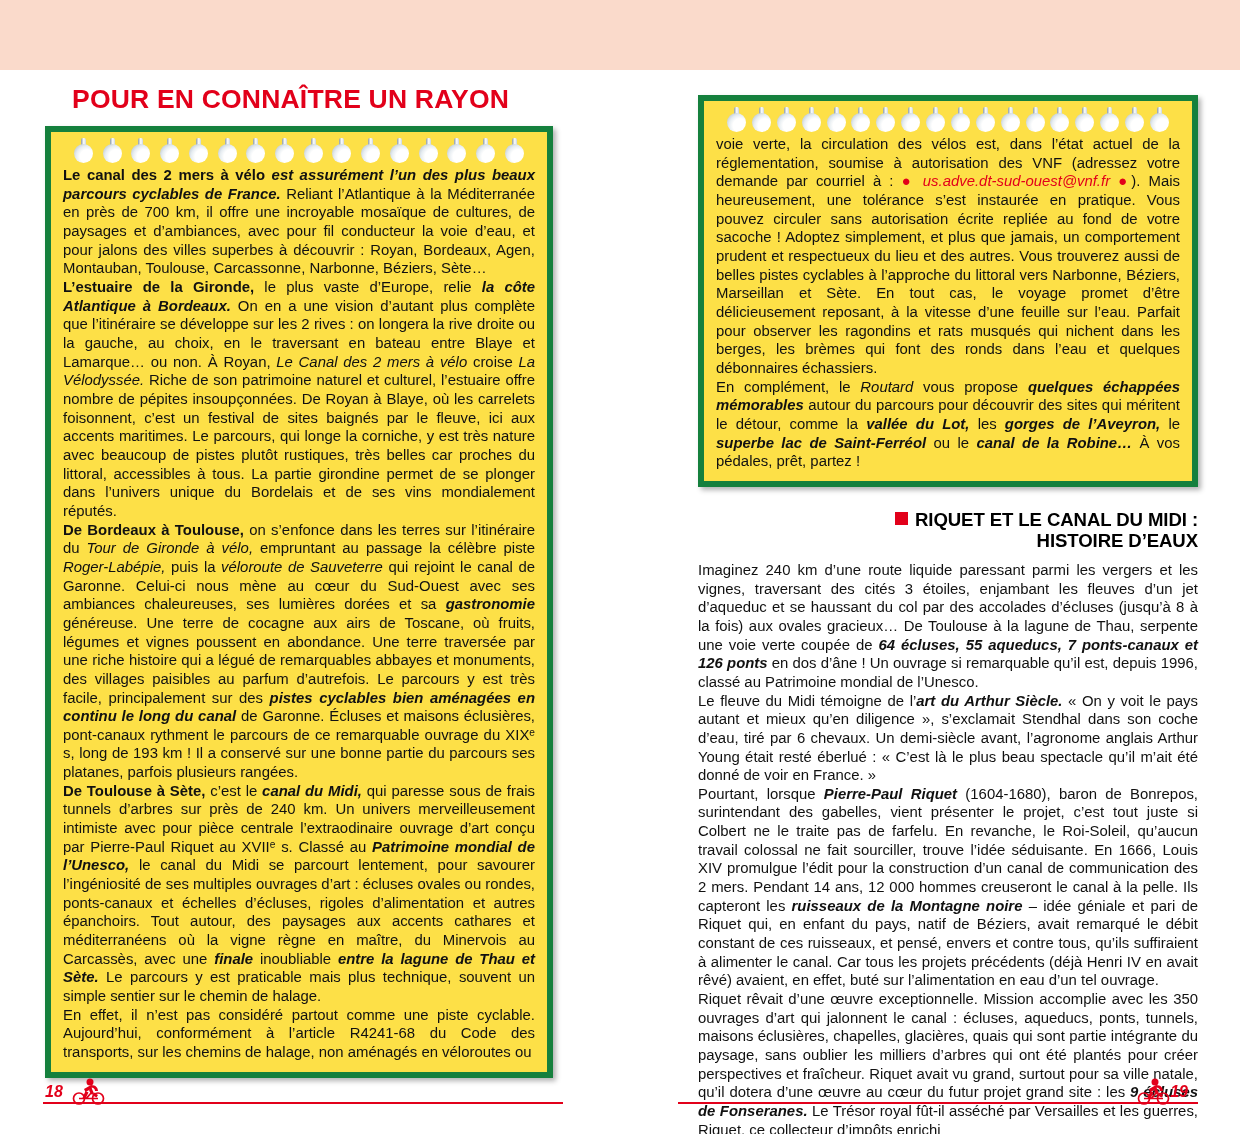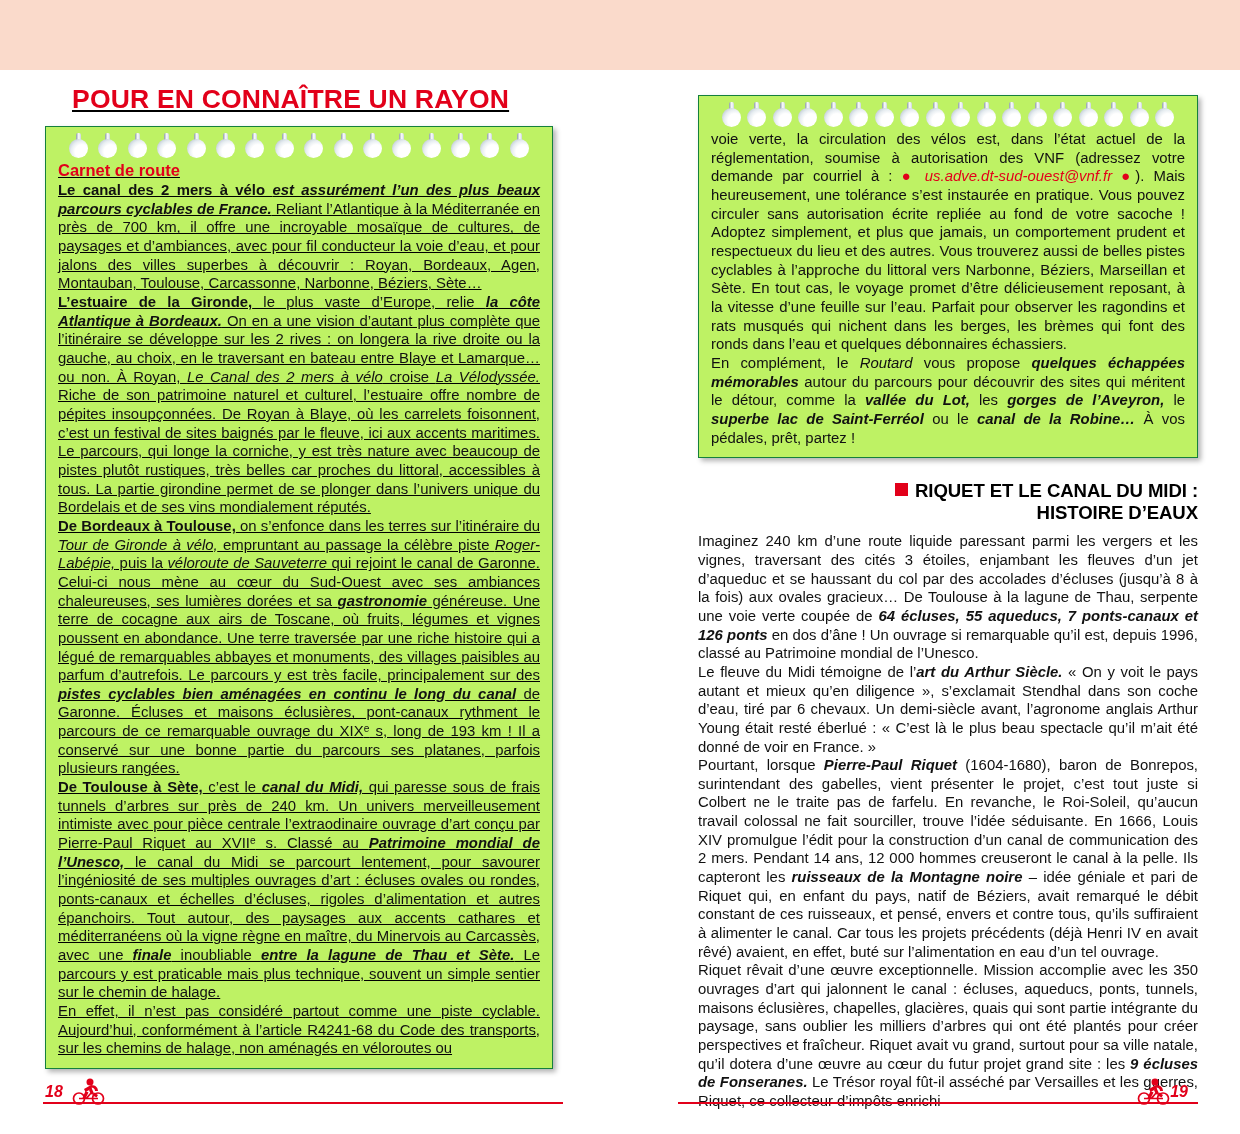--- a/index.html
+++ b/index.html
@@ -31,43 +31,42 @@
     width: 1240px;
     height: 1064px;
     background: #ffffff;
   }
 
   
   .col-left {
     position: absolute;
     left: 45px; top: 15px;
     width: 508px;
-    text-decoration: underline;
   }
   .col-right {
     position: absolute;
     left: 698px; top: 25px;
     width: 500px;
   }
 
   
   .main-title {
     color: #e2001a;
     font-size: 26.5px;
     font-weight: bold;
     letter-spacing: 0.2px;
     margin: 0 0 12px 27px;
     line-height: 1.1;
   }
 
   
   .notepad {
     position: relative;
-    background: #bef264;
-    border: 1px solid #15803d;
+    background: #fde047;
+    border: 6px solid #15803d;
     box-shadow: 3px 3px 5px rgba(0,0,0,0.30);
     box-sizing: border-box;
   }
   .notepad-left { width: 508px; padding: 0 12px 10px 12px; }
   .notepad-right { width: 500px; padding: 0 12px 10px 12px; }
 
   .spiral {
     display: flex;
     justify-content: space-between;
     padding: 6px 10px 2px 10px;
@@ -201,21 +200,20 @@
           <span class="ring"></span>
           <span class="ring"></span>
           <span class="ring"></span>
           <span class="ring"></span>
           <span class="ring"></span>
           <span class="ring"></span>
           <span class="ring"></span>
           <span class="ring"></span>
           <span class="ring"></span>
         </div>
-      <h2 class="box-heading">Carnet de route</h2>
       <div class="bodytext" id="left-body">
           <p><b>Le canal des 2 mers à vélo </b><span class="bi">est assurément l’un des plus beaux parcours cyclables de France.</span><span> Reliant l’Atlantique à la Méditerranée en près de 700 km, il offre une incroyable mosaïque de cultures, de paysages et d’ambiances, avec pour fil conducteur la voie d’eau, et pour jalons des villes superbes à découvrir : Royan, Bordeaux, Agen, Montauban, Toulouse, Carcassonne, Narbonne, Béziers, Sète…</span></p>
           <p><b>L’estuaire de la Gironde,</b><span> le plus vaste d’Europe, relie </span><span class="bi">la côte Atlantique à Bordeaux.</span><span> On en a une vision d’autant plus complète que l’itinéraire se développe sur les 2 rives : on longera la rive droite ou la gauche, au choix, en le traversant en bateau entre Blaye et Lamarque… ou non. À Royan, </span><i>Le Canal des 2 mers à vélo</i><span> croise </span><i>La Vélodyssée.</i><span> Riche de son patrimoine naturel et culturel, l’estuaire offre nombre de pépites insoupçonnées. De Royan à Blaye, où les carrelets foisonnent, c’est un festival de sites baignés par le fleuve, ici aux accents maritimes. Le parcours, qui longe la corniche, y est très nature avec beaucoup de pistes plutôt rustiques, très belles car proches du littoral, accessibles à tous. La partie girondine permet de se plonger dans l’univers unique du Bordelais et de ses vins mondialement réputés.</span></p>
           <p><b>De Bordeaux à Toulouse,</b><span> on s’enfonce dans les terres sur l’itinéraire du </span><i>Tour de Gironde à vélo,</i><span> empruntant au passage la célèbre piste </span><i>Roger-Labépie,</i><span> puis la </span><i>véloroute de Sauveterre</i><span> qui rejoint le canal de Garonne. Celui-ci nous mène au cœur du Sud-Ouest avec ses ambiances chaleureuses, ses lumières dorées et sa </span><span class="bi">gastronomie</span><span> généreuse. Une terre de cocagne aux airs de Toscane, où fruits, légumes et vignes poussent en abondance. Une terre traversée par une riche histoire qui a légué de remarquables abbayes et monuments, des villages paisibles au parfum d’autrefois. Le parcours y est très facile, principalement sur des </span><span class="bi">pistes cyclables bien aménagées en continu le long du canal</span><span> de Garonne. Écluses et maisons éclusières, pont-canaux rythment le parcours de ce remarquable ouvrage du XIX</span><sup>e</sup><span> s, long de 193 km ! Il a conservé sur une bonne partie du parcours ses platanes, parfois plusieurs rangées.</span></p>
           <p><b>De Toulouse à Sète,</b><span> c’est le </span><span class="bi">canal du Midi,</span><span> qui paresse sous de frais tunnels d’arbres sur près de 240 km. Un univers merveilleusement intimiste avec pour pièce centrale l’extraodinaire ouvrage d’art conçu par Pierre-Paul Riquet au XVII</span><sup>e</sup><span> s. Classé au </span><span class="bi">Patrimoine mondial de l’Unesco,</span><span> le canal du Midi se parcourt lentement, pour savourer l’ingéniosité de ses multiples ouvrages d’art : écluses ovales ou rondes, ponts-canaux et échelles d’écluses, rigoles d’alimentation et autres épanchoirs. Tout autour, des paysages aux accents cathares et méditerranéens où la vigne règne en maître, du Minervois au Carcassès, avec une </span><span class="bi">finale</span><span> inoubliable </span><span class="bi">entre la lagune de Thau et Sète.</span><span> Le parcours y est praticable mais plus technique, souvent un simple sentier sur le chemin de halage.</span></p>
           <p><span>En effet, il n’est pas considéré partout comme une piste cyclable. Aujourd’hui, conformément à l’article R4241-68 du Code des transports, sur les chemins de halage, non aménagés en véloroutes ou</span></p>
         </div>
     </div>
   </div>
 

